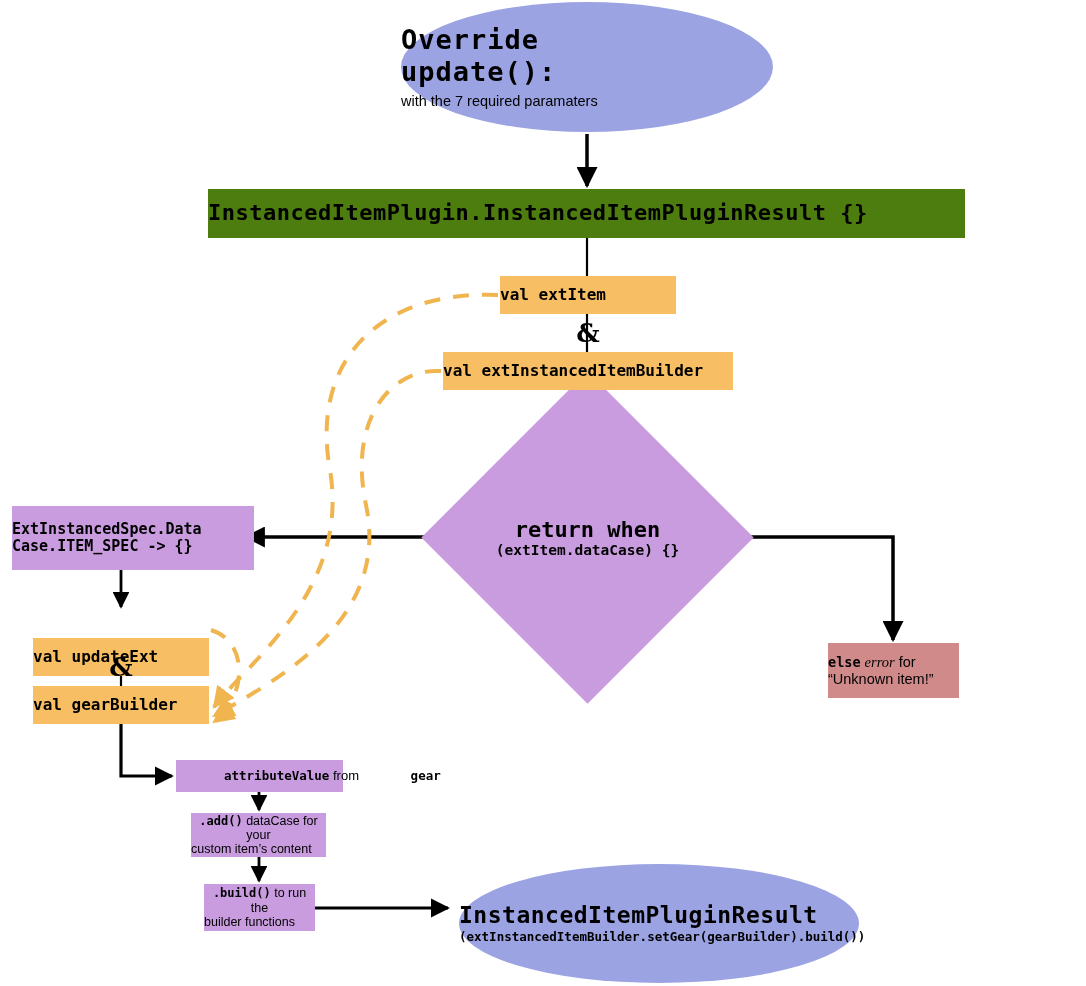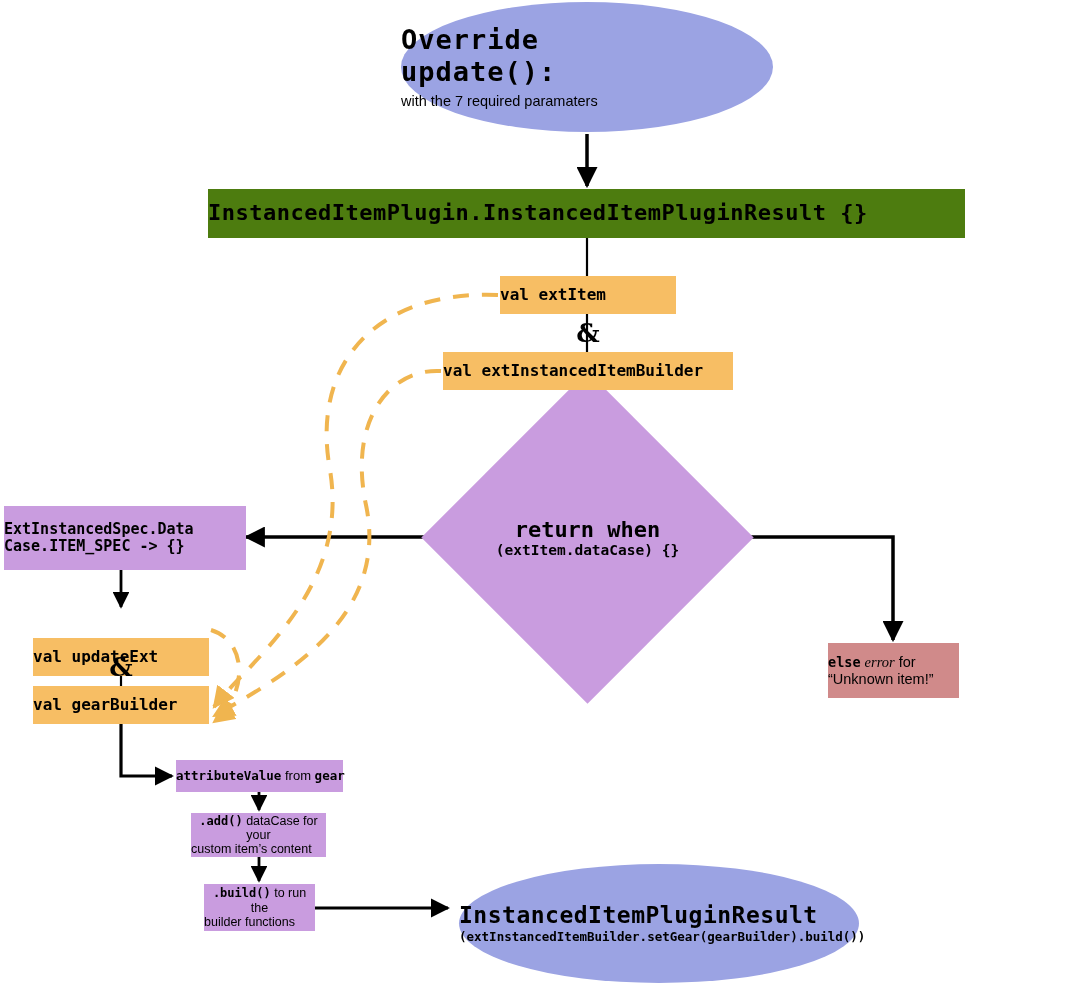--- a/index.html
+++ b/index.html
@@ -80,21 +80,21 @@
     font-size: 26px;
     color: #000;
     text-align: center;
   }
   #amp-1 { left: 560px; top: 318px; width: 56px; }
   #amp-2 { left: 93px; top: 652px; width: 56px; }
 
   
   .purple { background: #C99CDF; }
   #box-item-spec {
-    left: 4px; top: 506px; width: 242px; height: 64px;
+    left: 12px; top: 506px; width: 242px; height: 64px;
     font-family: "DejaVu Sans Mono", monospace; font-size: 15px; font-weight: bold;
   }
   #diamond-when {
     left: 470px; top: 420px; width: 235px; height: 235px;
   }
   #diamond-when .shape {
     position: absolute; left: 0; top: 0; width: 100%; height: 100%;
     background: #C99CDF;
     transform: rotate(45deg);
   }
@@ -117,21 +117,21 @@
   }
   #box-error .l1 { white-space: nowrap; }
   #box-error .l1 .k { font-family: "DejaVu Sans Mono", monospace; font-weight: bold; font-size: 13.5px; }
   #box-error .l2 { margin-top: 1px; }
 
   #box-attr {
     left: 176px; top: 760px; width: 167px; height: 32px;
     font-size: 13px;
   }
   #box-attr .row { white-space: nowrap; }
-  #box-attr .m { font-family: "DejaVu Sans Mono", monospace; font-weight: bold; font-size: 12.5px; }
+  #box-attr .m { font-family: "DejaVu Sans Mono", monospace; font-weight: bold; font-size: 12.5px; margin-left: 48px; }
   #box-add {
     left: 191px; top: 813px; width: 135px; height: 44px;
     font-size: 12.5px;
   }
   #box-add .m { font-family: "DejaVu Sans Mono", monospace; font-weight: bold; font-size: 12px; }
   #box-build {
     left: 204px; top: 884px; width: 111px; height: 47px;
     font-size: 12.5px;
   }
   #box-build .m { font-family: "DejaVu Sans Mono", monospace; font-weight: bold; font-size: 12px; }

